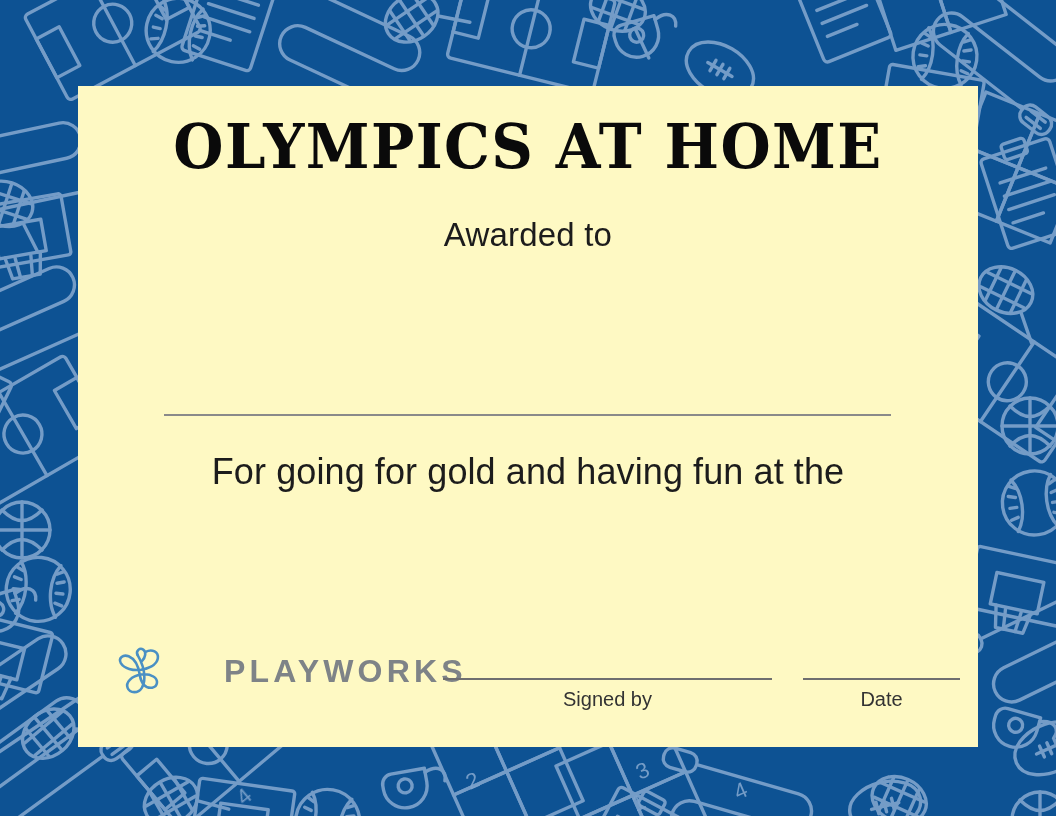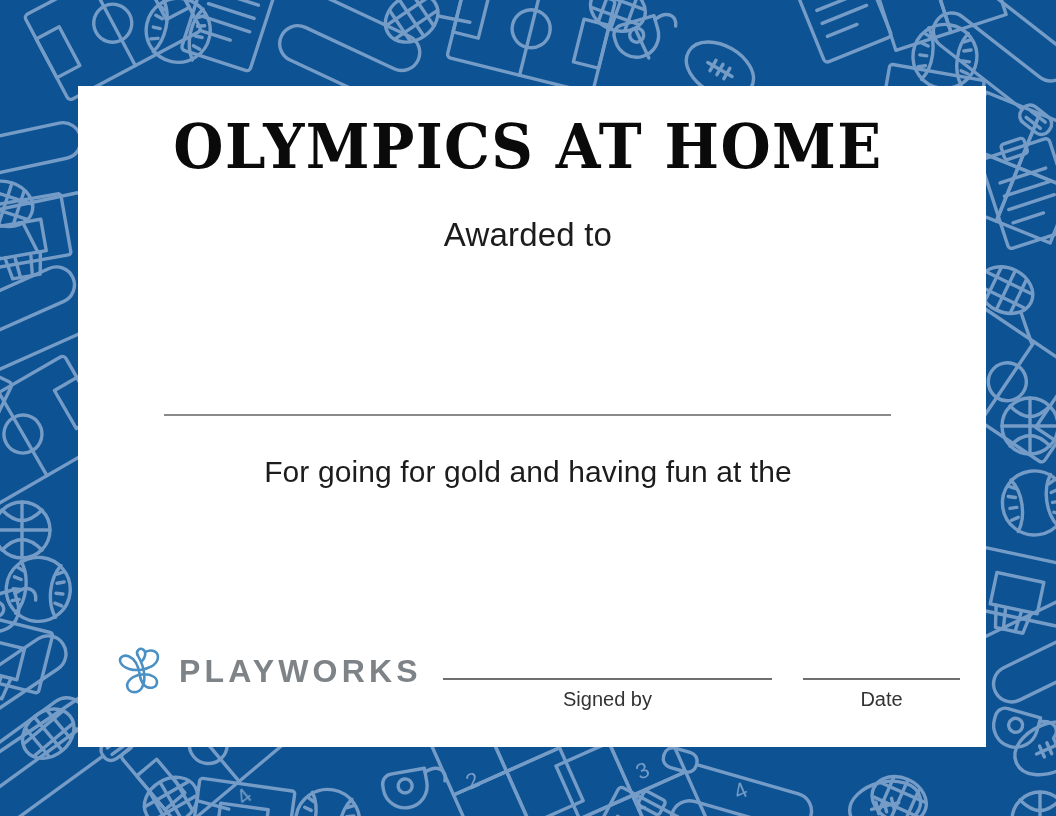--- a/index.html
+++ b/index.html
@@ -30,22 +30,21 @@
     height: 816px;
   }
 
   
   #card {
     position: absolute;
     left: 78px;
     top: 86px;
     width: 900px;
     height: 661px;
-    background: #ffffff;
-    padding-left: 8px;
+    background: #fef9c3;
   }
 
   #title {
     position: absolute;
     left: 0;
     top: 26px;
     width: 900px;
     text-align: center;
     font-family: "DejaVu Serif", "Liberation Serif", serif;
     font-weight: 700;
@@ -78,35 +77,36 @@
     height: 2px;
     background: #8a8a8a;
   }
 
   #body-text {
     position: absolute;
     left: 0;
     top: 364px;
     width: 900px;
     text-align: center;
-    font-size: 30px;
+    font-size: 36px;
     font-weight: 400;
     line-height: 44px;
     color: #1c1c1c;
     letter-spacing: 0.1px;
   }
 
   
   #logo {
     position: absolute;
     left: 35px;
     top: 556px;
     display: flex;
     align-items: center;
     height: 60px;
+    gap: 45px;
   }
   #logo-mark {
     width: 56px;
     height: 56px;
     display: block;
   }
   #logo-word {
     margin-left: 10px;
     font-size: 32px;
     font-weight: 700;

